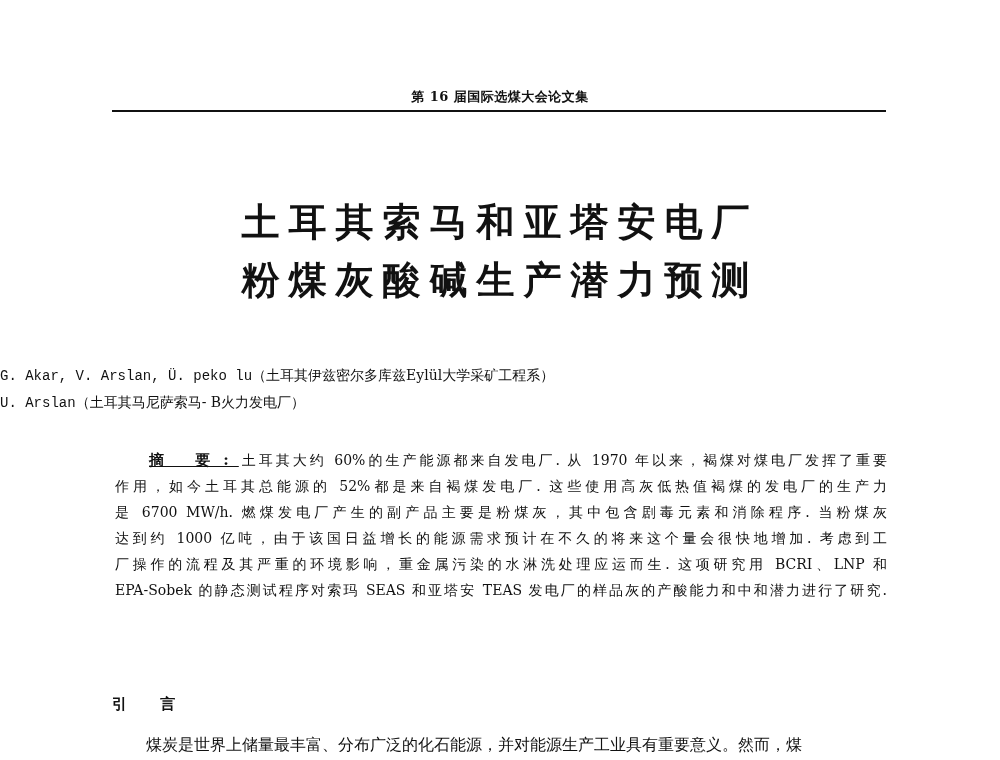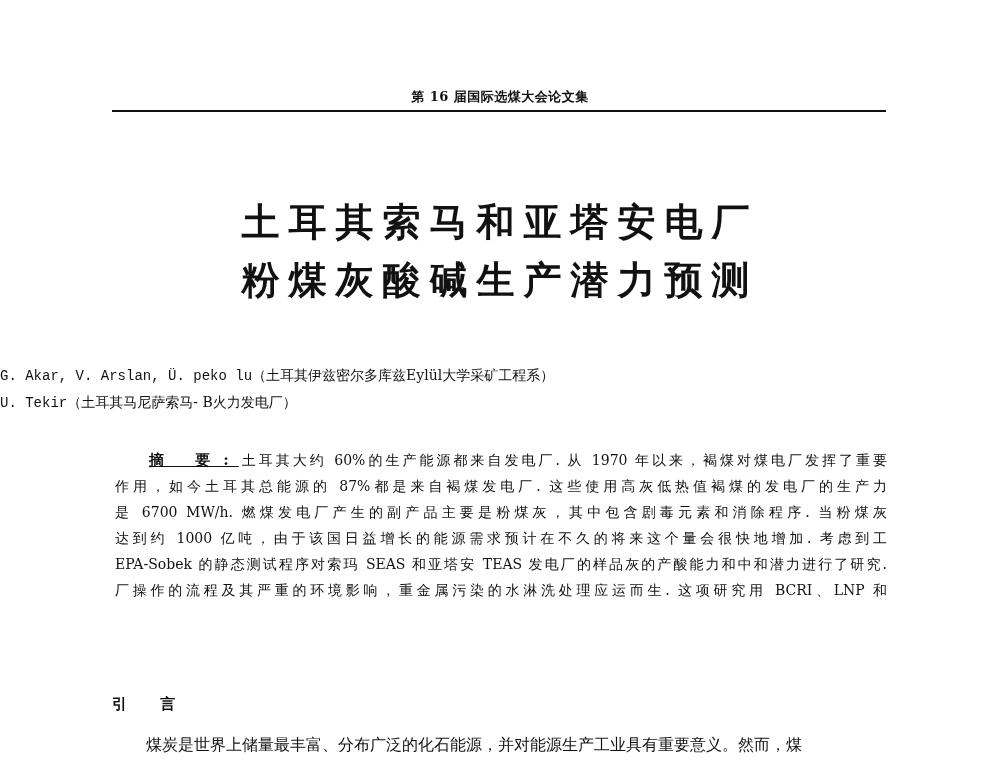--- a/index.html
+++ b/index.html
@@ -117,26 +117,26 @@
 <div class="running-header">第 16 届国际选煤大会论文集</div>
 <div class="header-rule"></div>
 
 <div class="title-line title-1">土耳其索马和亚塔安电厂</div>
 <div class="title-line title-2">粉煤灰酸碱生产潜力预测</div>
 
 <div class="authors authors-1">
   <span class="latin">G. Akar, V. Arslan, Ü.   peko  lu</span><span>（土耳其伊兹密尔多库兹Eylül大学采矿工程系）</span>
 </div>
 <div class="authors authors-2">
-  <span class="latin">U. Tekir</span><span>（土耳其马尼萨索马- B火力发电厂）</span>
+  <span class="latin">U. Arslan</span><span>（土耳其马尼萨索马- B火力发电厂）</span>
 </div>
 
 <div class="abstract">
   <span class="abstract-line"><span class="abstract-label">摘 要:</span><span>土耳其大约 60%的生产能源都来自发电厂. 从 1970 年以来，褐煤对煤电厂发挥了重要</span></span>
-  <span class="abstract-line">作用，如今土耳其总能源的 87%都是来自褐煤发电厂. 这些使用高灰低热值褐煤的发电厂的生产力</span>
+  <span class="abstract-line">作用，如今土耳其总能源的 52%都是来自褐煤发电厂. 这些使用高灰低热值褐煤的发电厂的生产力</span>
   <span class="abstract-line">是 6700 MW/h. 燃煤发电厂产生的副产品主要是粉煤灰，其中包含剧毒元素和消除程序. 当粉煤灰</span>
   <span class="abstract-line">达到约 1000 亿吨，由于该国日益增长的能源需求预计在不久的将来这个量会很快地增加. 考虑到工</span>
+  <span class="abstract-line">厂操作的流程及其严重的环境影响，重金属污染的水淋洗处理应运而生. 这项研究用 BCRI、LNP 和</span>
   <span class="abstract-line last">EPA-Sobek 的静态测试程序对索玛 SEAS 和亚塔安 TEAS 发电厂的样品灰的产酸能力和中和潜力进行了研究.</span>
-  <span class="abstract-line">厂操作的流程及其严重的环境影响，重金属污染的水淋洗处理应运而生. 这项研究用 BCRI、LNP 和</span>
 </div>
 
 <div class="section-heading">引 言</div>
 <div class="body-para">煤炭是世界上储量最丰富、分布广泛的化石能源，并对能源生产工业具有重要意义。然而，煤</div>
 
 </body></html>

